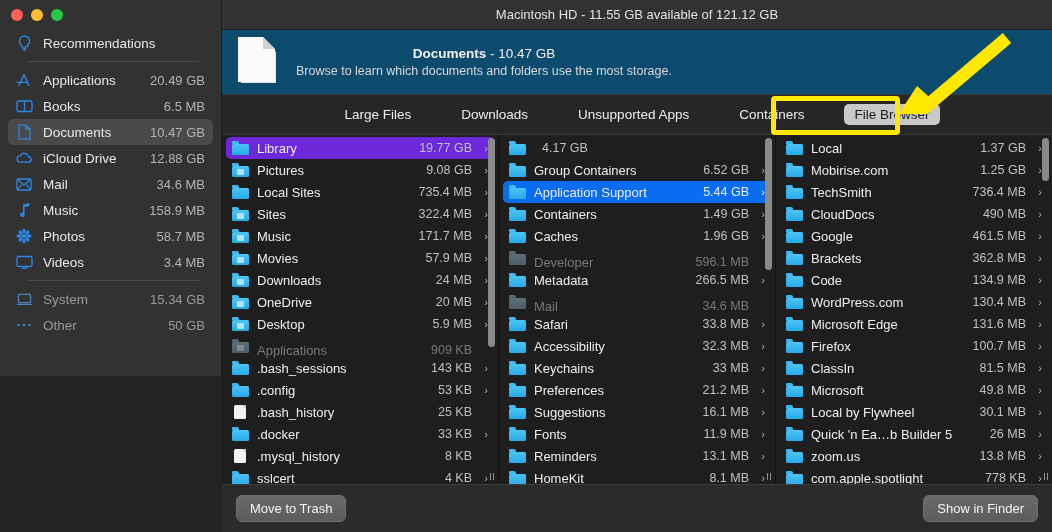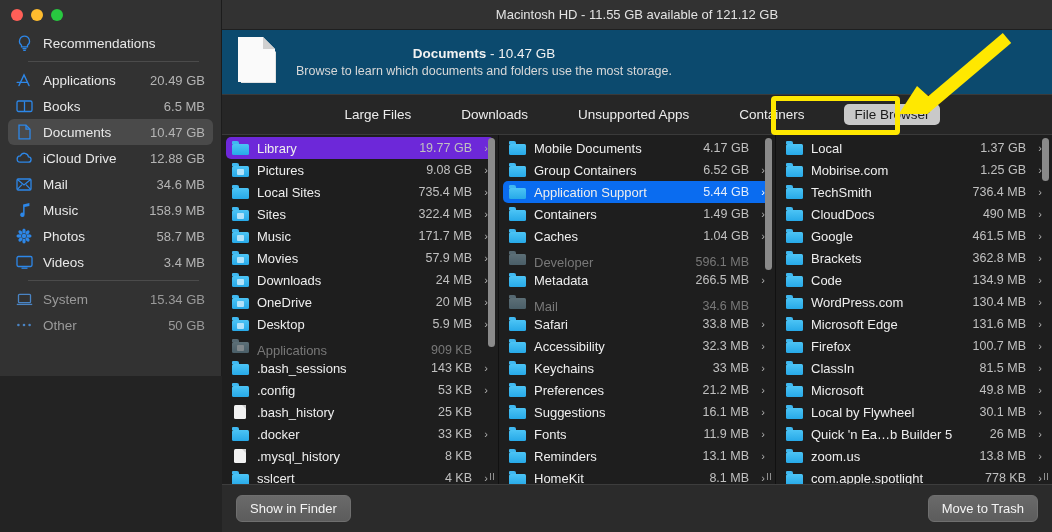--- a/index.html
+++ b/index.html
@@ -644,21 +644,20 @@
         </div>
         <div class="column">
           <div class="col-inner">
             <div class="frow">
               <span class="ficon">
                 <span class="folder">
                   <span class="tab-top"></span>
                   <span class="body"></span>
                 </span>
               </span>
-              <span class="fname">Mobile Documents</span>
               <span class="fsize">4.17 GB</span>
               <span class="fchev blank">›</span>
             </div>
             <div class="frow">
               <span class="ficon">
                 <span class="folder">
                   <span class="tab-top"></span>
                   <span class="body"></span>
                 </span>
               </span>
@@ -689,21 +688,21 @@
               <span class="fchev">›</span>
             </div>
             <div class="frow">
               <span class="ficon">
                 <span class="folder">
                   <span class="tab-top"></span>
                   <span class="body"></span>
                 </span>
               </span>
               <span class="fname">Caches</span>
-              <span class="fsize">1.04 GB</span>
+              <span class="fsize">1.96 GB</span>
               <span class="fchev">›</span>
             </div>
             <div class="frow dim">
               <span class="ficon">
                 <span class="folder">
                   <span class="tab-top"></span>
                   <span class="body"></span>
                 </span>
               </span>
               <span class="fname">Developer</span>
@@ -1012,22 +1011,22 @@
             <div class="scrollthumb" style="height: 13%; top: 0%;"></div>
           </div>
           <div class="resize-grip">
             <i></i>
             <i></i>
           </div>
         </div>
       </div>
 
     <div id="footer">
+      <div class="btn">Move to Trash</div>
       <div class="btn">Show in Finder</div>
-      <div class="btn">Move to Trash</div>
     </div>
   </div>
 
   <svg id="arrow-svg">
     <g>
       <path d="M152 14 L60 92" stroke="#ffe800" stroke-width="13" stroke-linecap="butt" fill="none"></path>
       <path d="M36 102 L82 80 L62 62 Z" fill="#ffe800"></path>
     </g>
   </svg>
   <div id="hl-box"></div>

